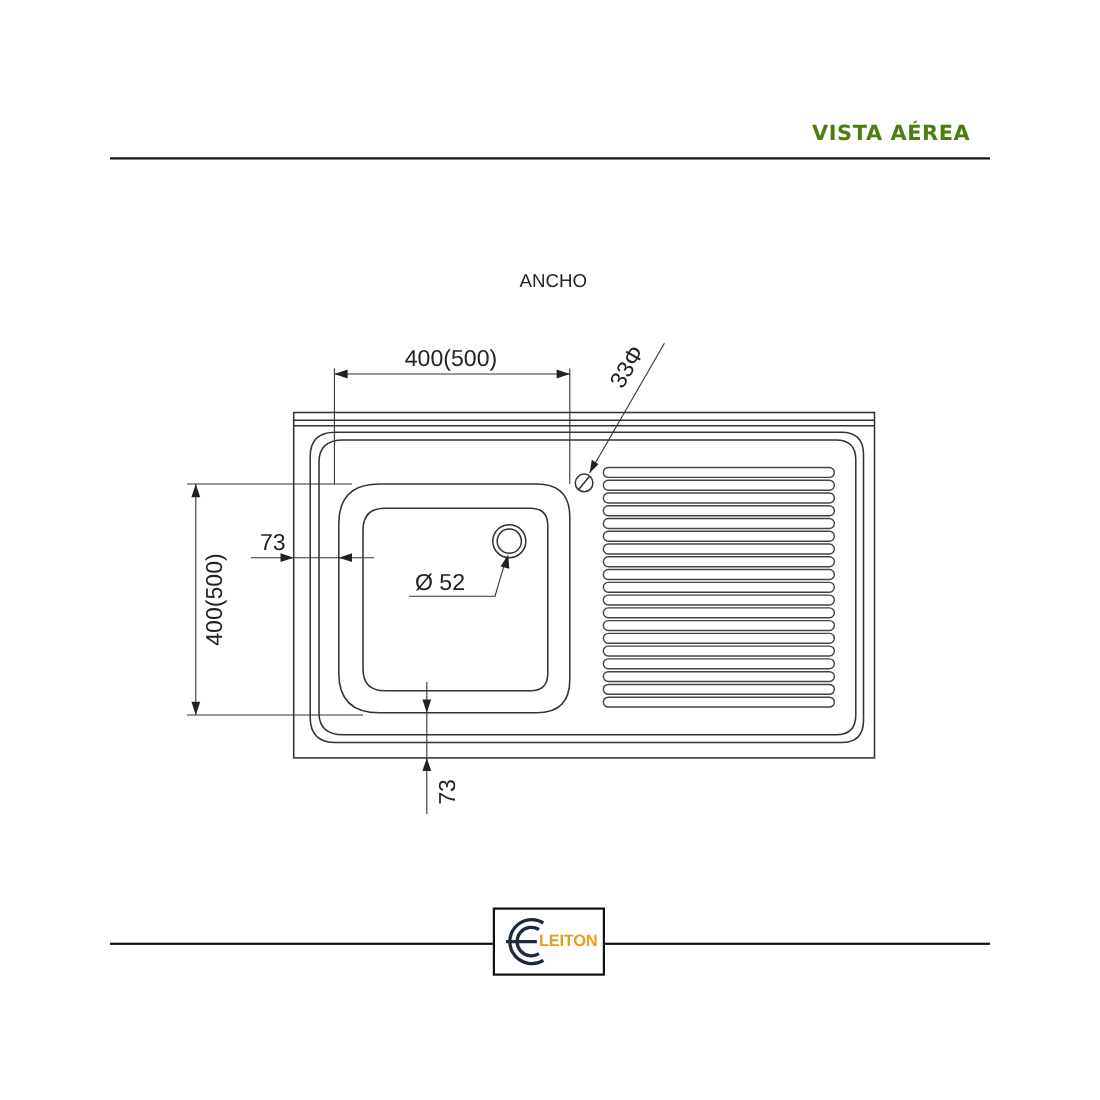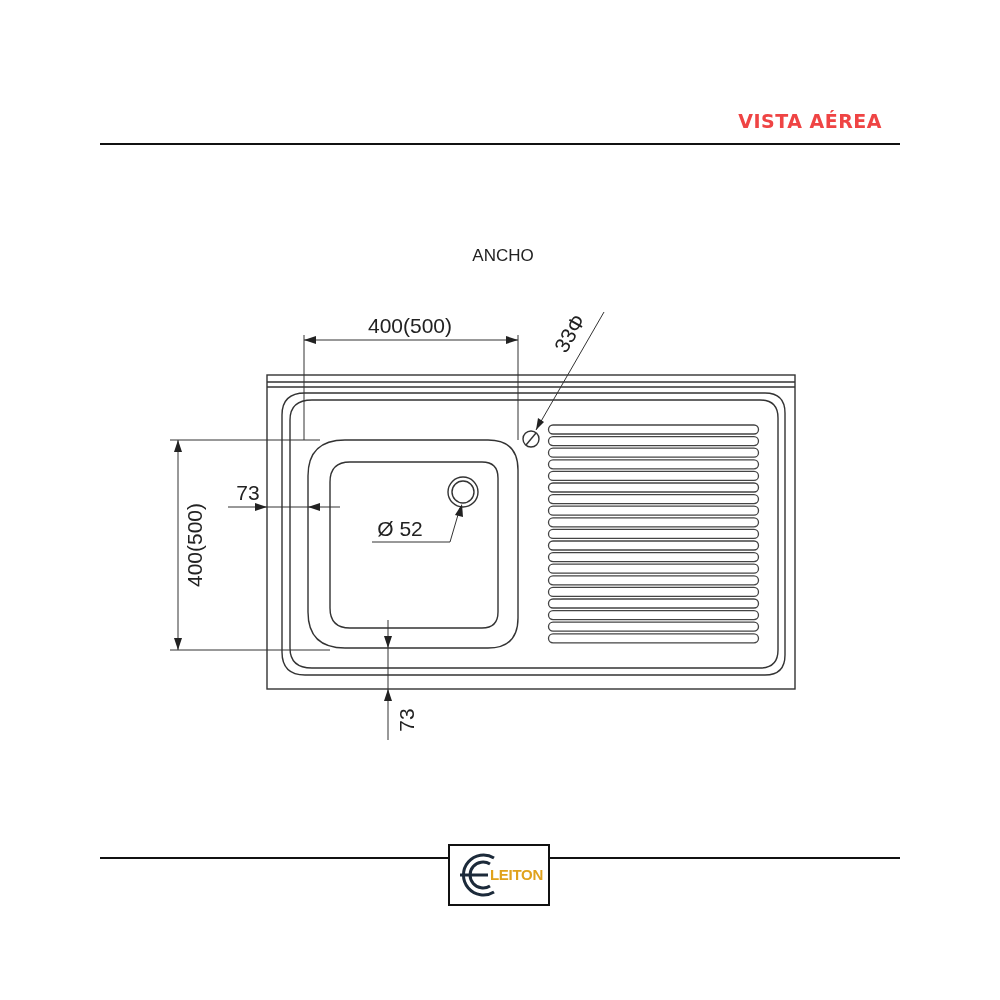--- a/index.html
+++ b/index.html
@@ -1,21 +1,21 @@
 <!DOCTYPE html>
 <html><head>
 <meta charset="utf-8">
 <style>
   html, body { margin:0; padding:0; background:#ffffff; }
   body { width:1000px; height:1000px; position:relative; overflow:hidden; font-family:"DejaVu Sans", sans-serif; }
-  .title { position:absolute; right:118px; top:110px; font-family:"DejaVu Sans", sans-serif; font-weight:bold; font-size:19px; letter-spacing:0.5px; color:#ef4444; }
+  .title { position:absolute; right:118px; top:110px; font-family:"DejaVu Sans", sans-serif; font-weight:bold; font-size:19px; letter-spacing:0.5px; color:#4d7c0f; }
   .rule { position:absolute; left:100px; width:800px; height:2px; background:#111; }
   .ancho { position:absolute; left:0; width:1006px; top:246px; text-align:center; font-size:17px; color:#222; font-family:"Liberation Sans", sans-serif; }
   svg.drawing { position:absolute; left:0; top:0; }
-  .logo-box { position:absolute; left:448px; top:844px; width:102px; height:62px; background:#fff; border:2px solid #111; box-sizing:border-box; }
+  .logo-box { position:absolute; left:448px; top:825px; width:102px; height:62px; background:#fff; border:2px solid #111; box-sizing:border-box; }
   .logo-text { position:absolute; left:40px; top:20px; font-family:"Liberation Sans", sans-serif; font-weight:bold; font-size:15px; color:#e0a21c; letter-spacing:-0.3px; }
 </style>
 </head>
 <body>
 
 <div class="title">VISTA AÉREA</div>
 <div class="rule" style="top:143px;"></div>
 
 <div class="ancho">ANCHO</div>
 

